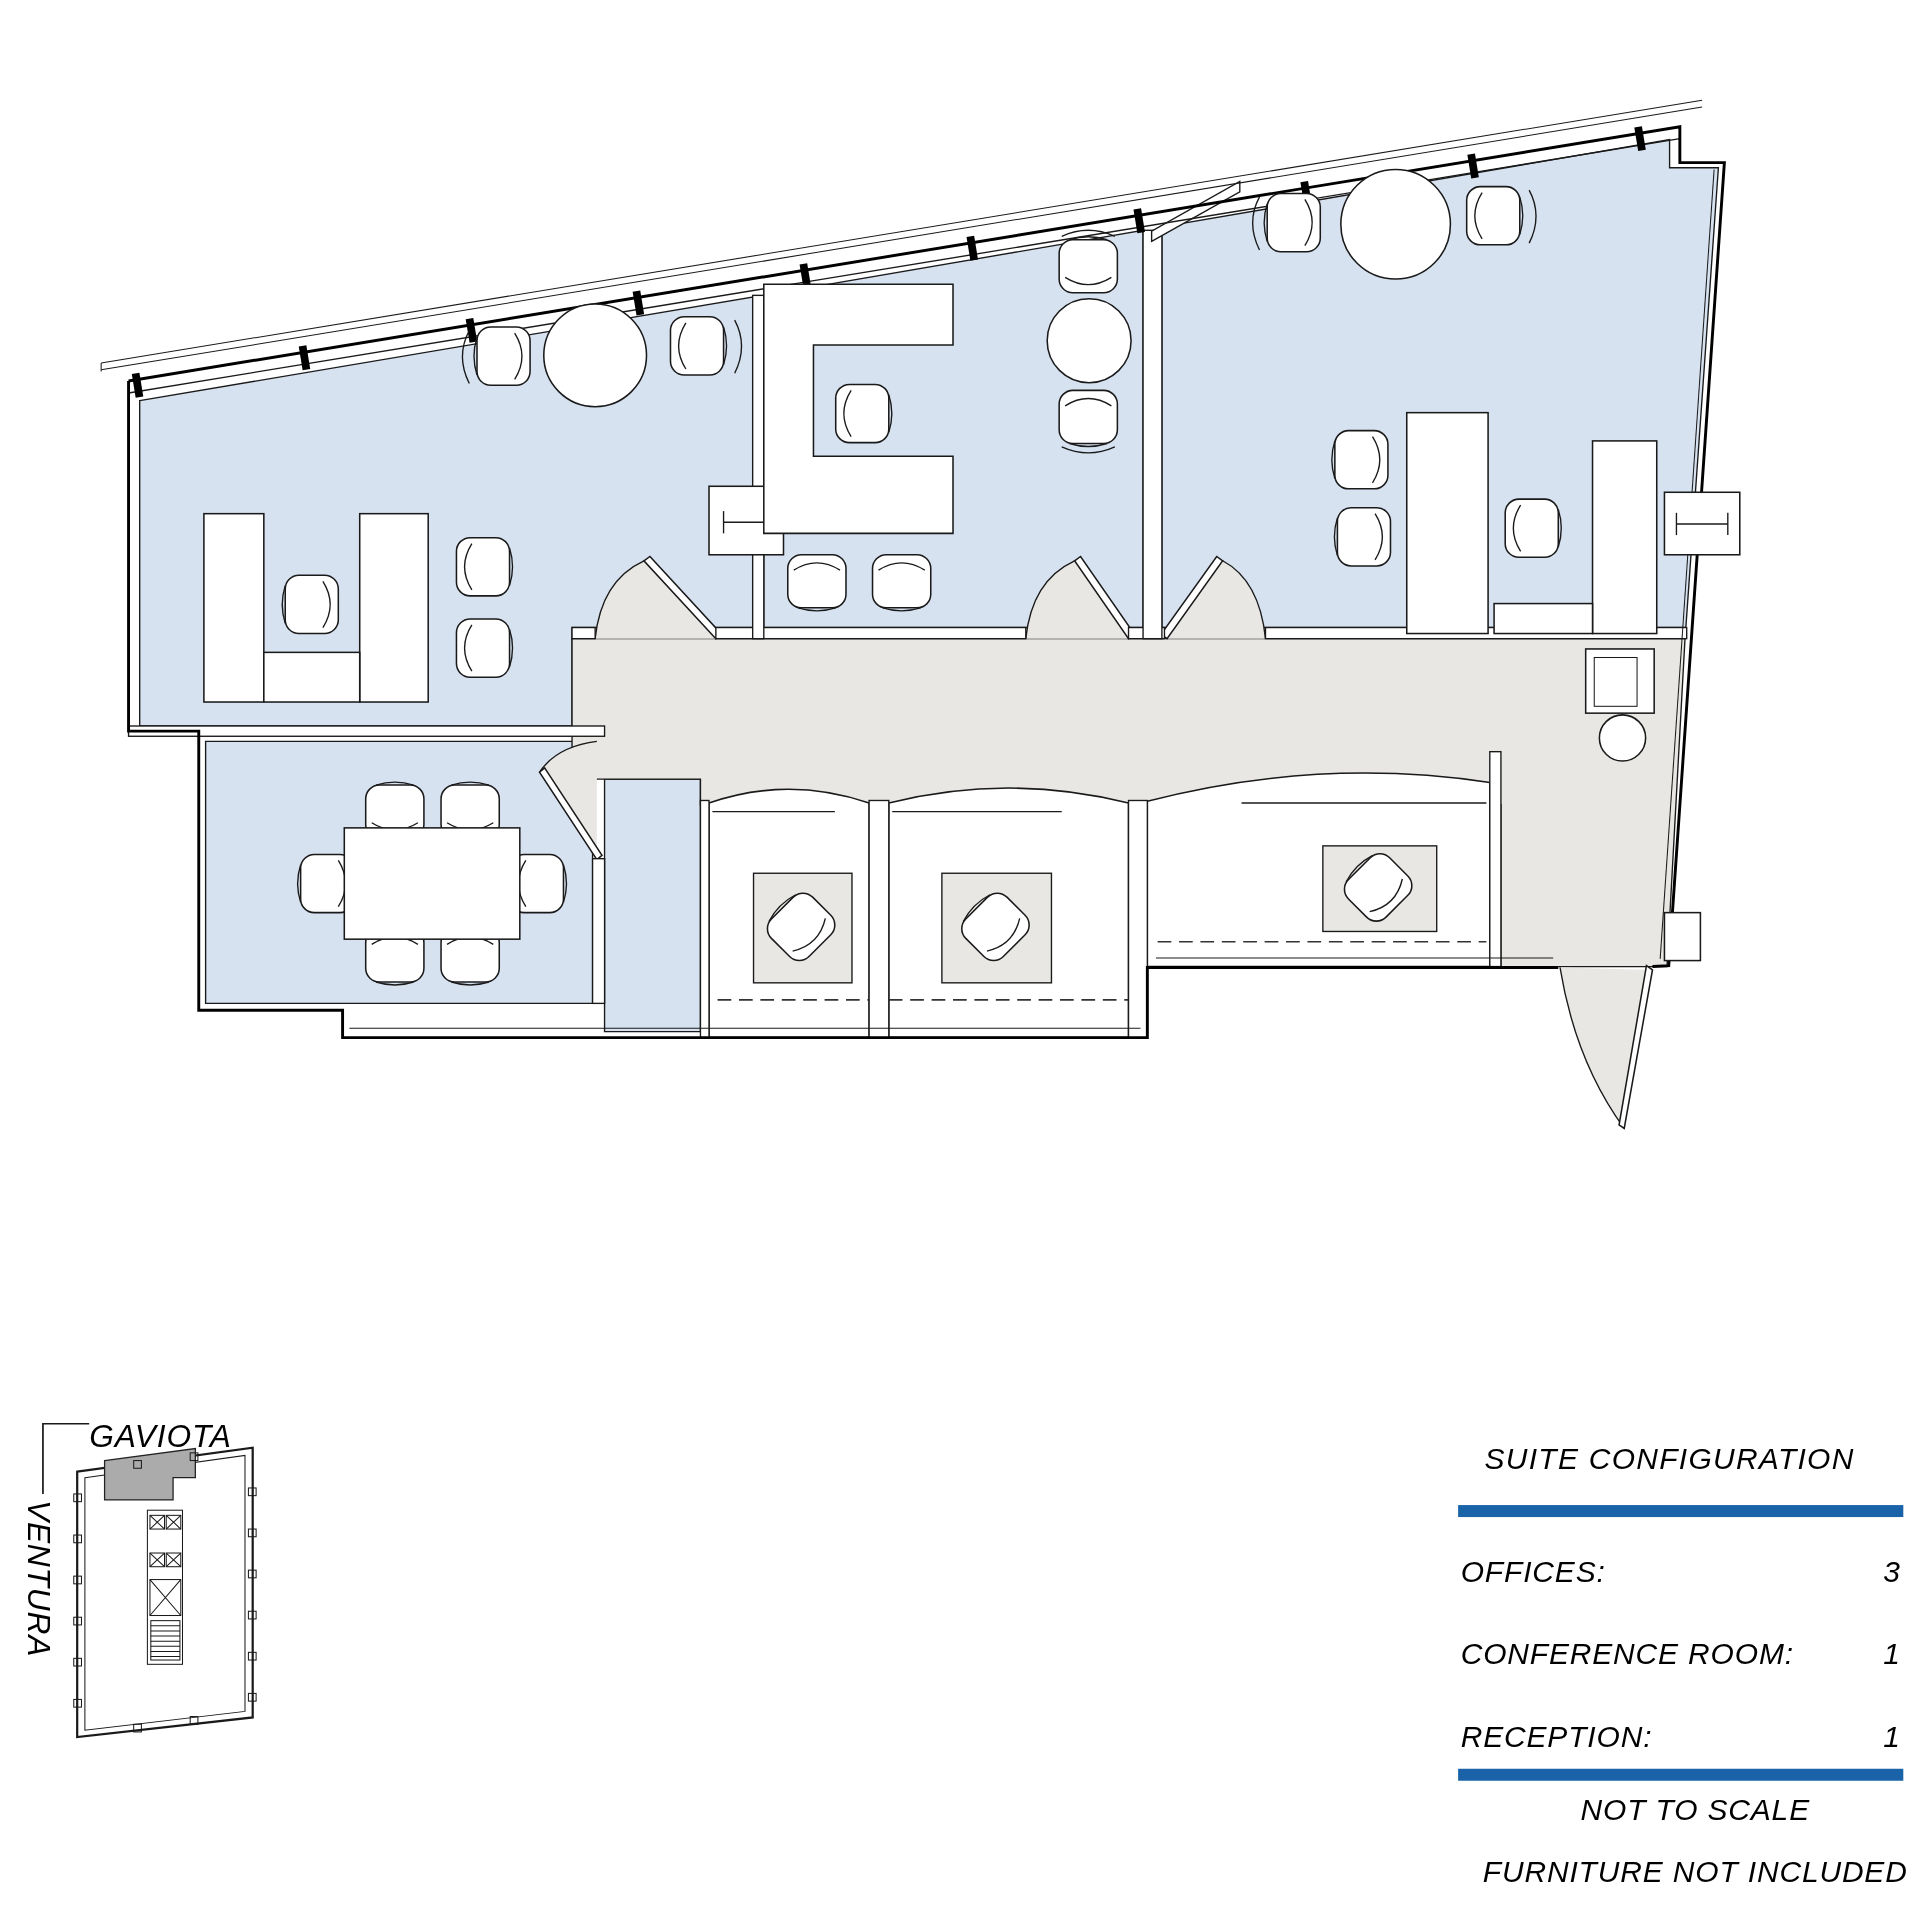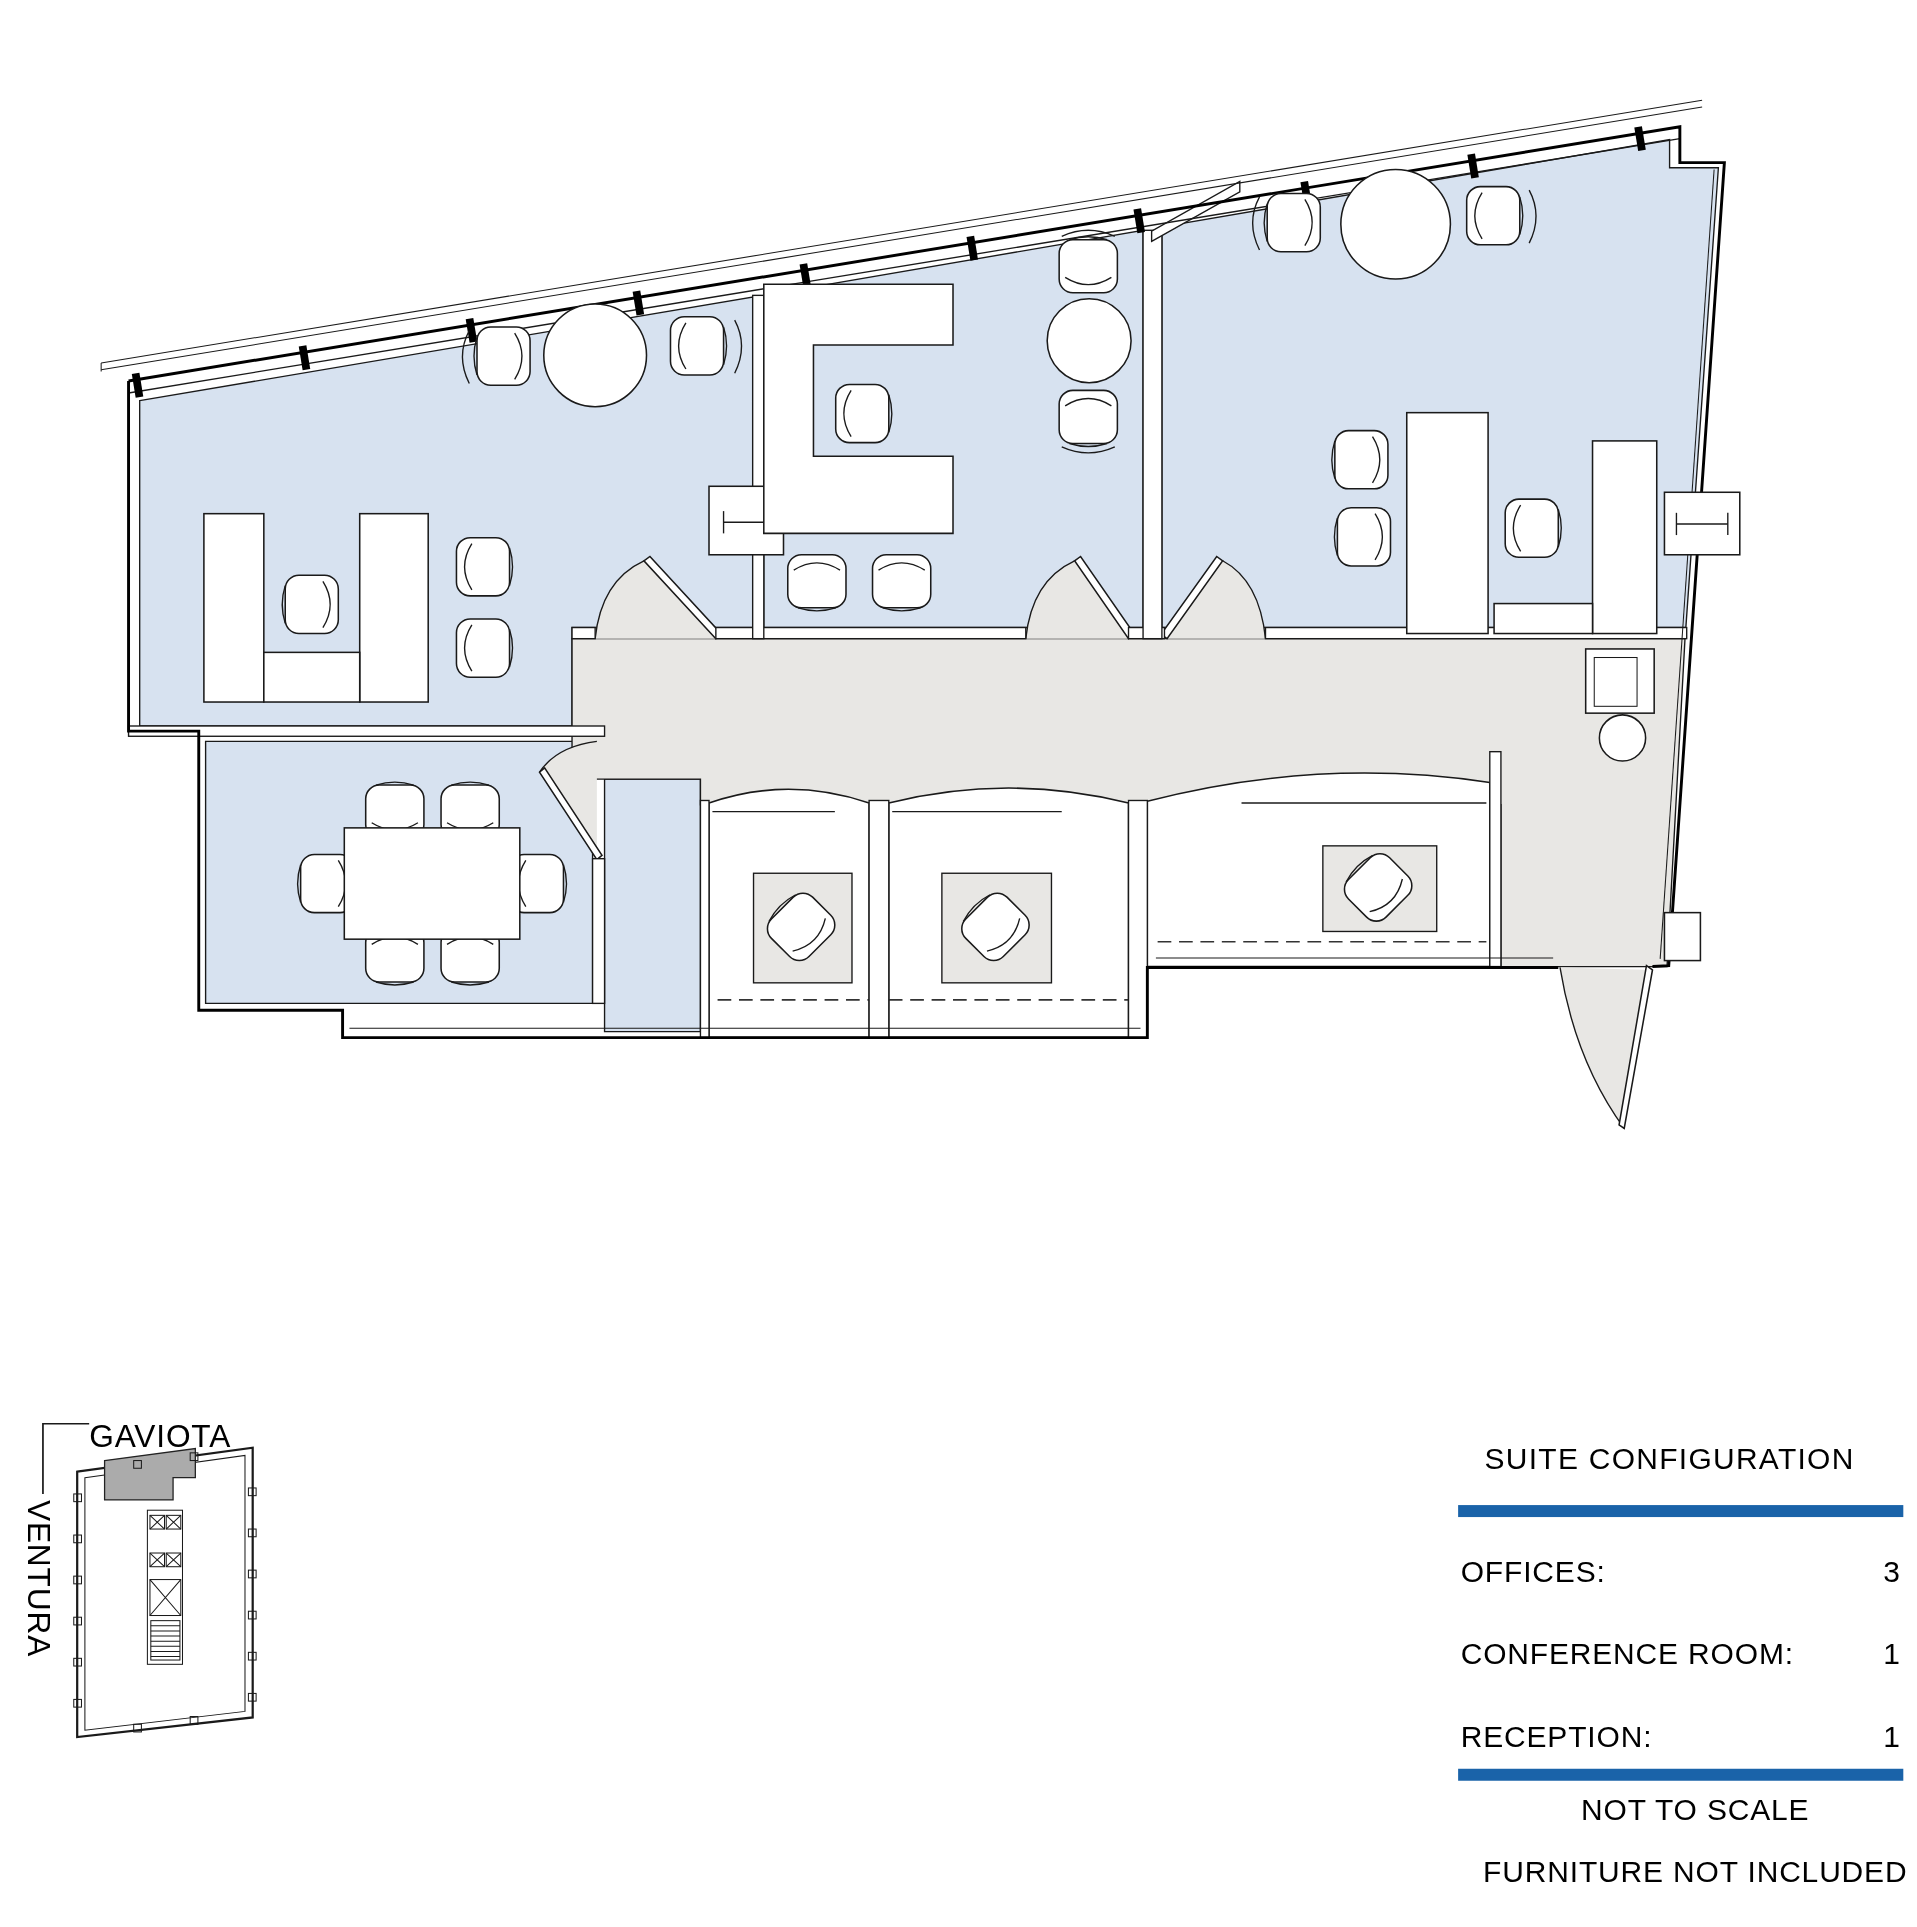--- a/index.html
+++ b/index.html
@@ -25,21 +25,21 @@
   .bar{fill:var(--rule-blue);}
   text{fill:#000;}
   .biglabel{font-size:37px;letter-spacing:1px;}
   .legend-title{font-size:35px;letter-spacing:1.5px;}
   .legend-row{font-size:35px;letter-spacing:1px;}
   .legend-foot{font-size:35px;letter-spacing:1px;}
 </style>
 </head>
 <body>
 
-<div style="width:1918px;height:1544px;">
+<div style="width:1918px;height:1544px;font-style:italic;">
 <svg viewBox="0 0 2240 2252" width="1918" height="1928" xmlns="http://www.w3.org/2000/svg">
   <defs>
     <g id="chair">
       <rect x="-33" y="-34" width="62" height="68" rx="16" class="furn"></rect>
       <path d="M-33,-22 q-7,22 0,44" class="ln"></path>
       <path d="M11,-27 q17,27 0,54" class="ln"></path>
     </g>
   </defs>
 
   <g>

